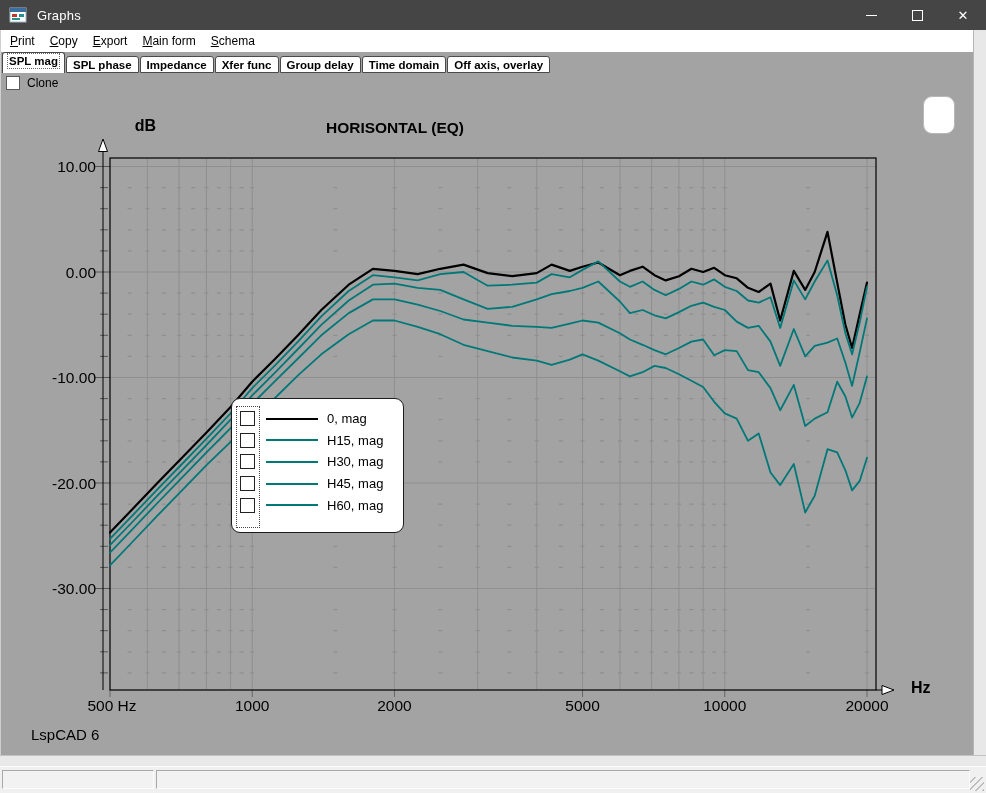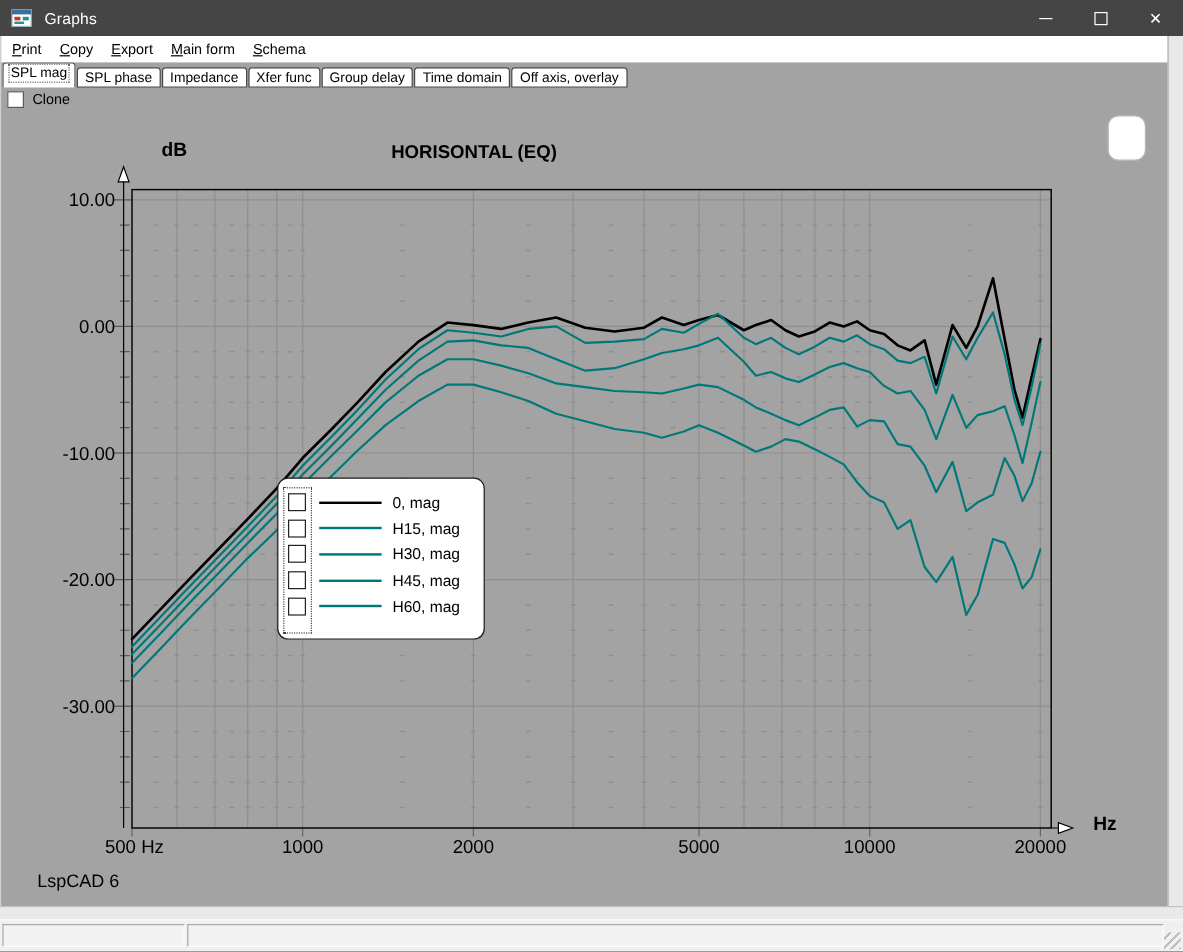--- a/index.html
+++ b/index.html
@@ -14,21 +14,21 @@
   .win-btn{width:46px;height:100%;display:flex;align-items:center;justify-content:center;}
   .glyph-min{width:11px;height:1px;background:#fff;display:block;}
   .glyph-max{width:9px;height:9px;border:1px solid #fff;display:block;}
   .glyph-close{color:#fff;font-size:13px;line-height:1;}
   
   #menubar{position:absolute;left:1px;top:30px;right:13px;height:22px;background:#fff;
            display:flex;align-items:center;padding-left:3px;}
   .menu-item{display:inline-block;font-size:12px;color:#000;padding:3px 9px 3px 6px;}
   .menu-item::first-letter{text-decoration:underline;}
   
-  #tabstrip{position:absolute;left:2px;top:52px;right:13px;height:21px;display:flex;align-items:flex-end;}
+  #tabstrip{position:absolute;left:2px;top:52px;right:13px;height:21px;display:flex;align-items:flex-end;font-weight:bold;}
   .tab{box-sizing:border-box;height:17px;border:1px solid #4a4a4a;border-radius:3px 3px 0 0;
        background:#fff;font-size:11.5px;padding:2px 6px 0 6px;margin-right:1px;white-space:nowrap;color:#000;}
   .tab.sel{height:21px;padding-top:2px;border-bottom:none;z-index:2;}
   .tab.sel .tab-inner{outline:1px dotted #666;outline-offset:1px;}
   
   #clone-row{position:absolute;left:6px;top:75px;height:16px;display:flex;align-items:center;}
   #clone-box{width:12px;height:12px;border:1px solid #5a5a5a;background:#fff;flex:none;}
   #clone-label{font-size:12px;margin-left:7px;color:#000;}
   
   .chart-text{position:absolute;color:#000;}

